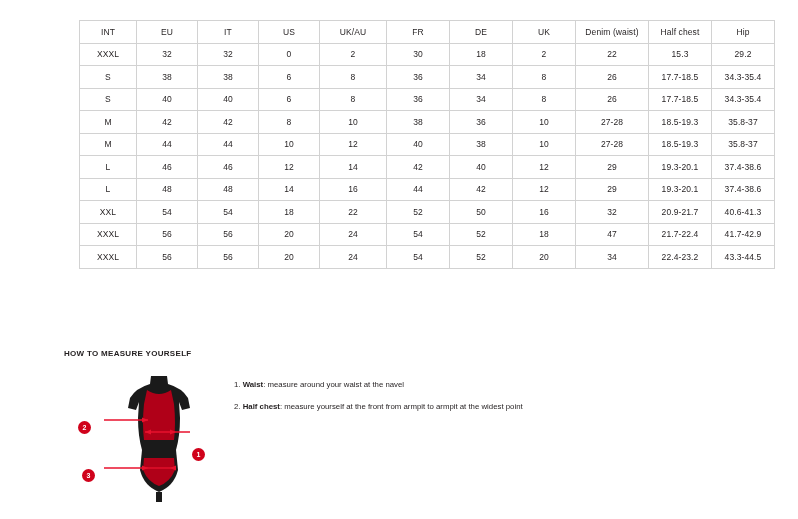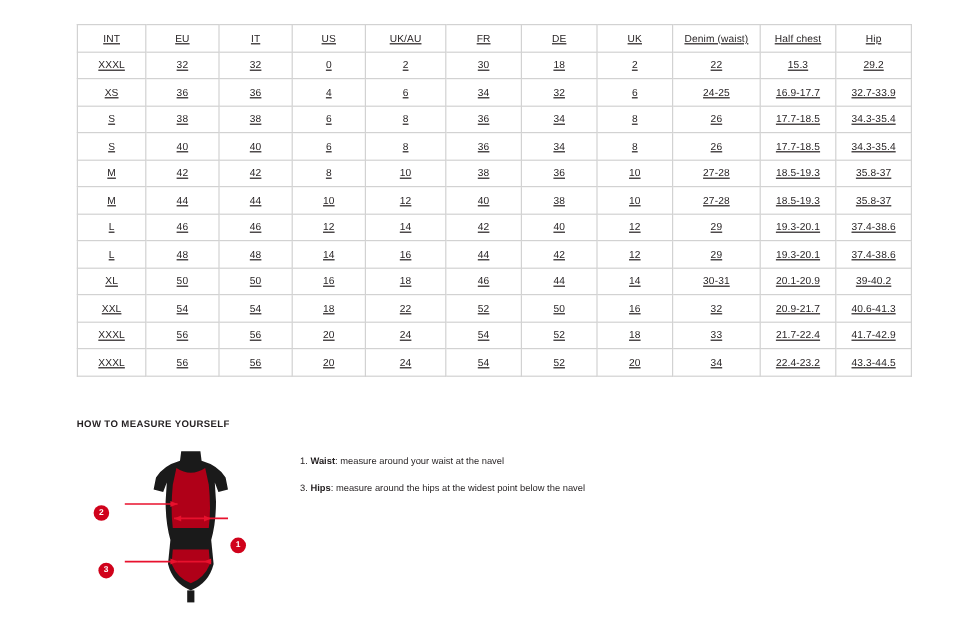--- a/index.html
+++ b/index.html
@@ -10,24 +10,23 @@
   body {
     width: 798px;
     height: 519px;
     font-family: "Liberation Sans", sans-serif;
     color: #231f20;
     position: relative;
     overflow: hidden;
   }
   .size-table-wrap {
     position: absolute;
-    left: 64px;
+    left: 79px;
     top: 20px;
     width: 670px;
-    text-decoration: underline;
   }
   table.size-table {
     border-collapse: collapse;
     width: 670px;
     table-layout: fixed;
   }
   table.size-table th,
   table.size-table td {
     border: 1px solid #d2d2d2;
     height: 21.5px;
@@ -72,21 +71,21 @@
     align-items: flex-start;
   }
   .figure-box {
     width: 110px;
     height: 130px;
     position: relative;
     margin-left: 40px;
     margin-top: 6px;
   }
   .notes {
-    margin-left: 36px;
+    margin-left: 20px;
     margin-top: 12px;
   }
   .note {
     font-size: 7.8px;
     color: #231f20;
     margin-bottom: 13px;
     line-height: 1.2;
   }
   .note b { font-weight: bold; }
   .badge {
@@ -133,33 +132,20 @@
         <td>0</td>
         <td>2</td>
         <td>30</td>
         <td>18</td>
         <td>2</td>
         <td>22</td>
         <td>15.3</td>
         <td>29.2</td>
       </tr>
       <tr>
-        <td>XS</td>
-        <td>36</td>
-        <td>36</td>
-        <td>4</td>
-        <td>6</td>
-        <td>34</td>
-        <td>32</td>
-        <td>6</td>
-        <td>24-25</td>
-        <td>16.9-17.7</td>
-        <td>32.7-33.9</td>
-      </tr>
-      <tr>
         <td>S</td>
         <td>38</td>
         <td>38</td>
         <td>6</td>
         <td>8</td>
         <td>36</td>
         <td>34</td>
         <td>8</td>
         <td>26</td>
         <td>17.7-18.5</td>
@@ -224,33 +210,20 @@
         <td>14</td>
         <td>16</td>
         <td>44</td>
         <td>42</td>
         <td>12</td>
         <td>29</td>
         <td>19.3-20.1</td>
         <td>37.4-38.6</td>
       </tr>
       <tr>
-        <td>XL</td>
-        <td>50</td>
-        <td>50</td>
-        <td>16</td>
-        <td>18</td>
-        <td>46</td>
-        <td>44</td>
-        <td>14</td>
-        <td>30-31</td>
-        <td>20.1-20.9</td>
-        <td>39-40.2</td>
-      </tr>
-      <tr>
         <td>XXL</td>
         <td>54</td>
         <td>54</td>
         <td>18</td>
         <td>22</td>
         <td>52</td>
         <td>50</td>
         <td>16</td>
         <td>32</td>
         <td>20.9-21.7</td>
@@ -258,21 +231,21 @@
       </tr>
       <tr>
         <td>XXXL</td>
         <td>56</td>
         <td>56</td>
         <td>20</td>
         <td>24</td>
         <td>54</td>
         <td>52</td>
         <td>18</td>
-        <td>33</td>
+        <td>47</td>
         <td>21.7-22.4</td>
         <td>41.7-42.9</td>
       </tr>
       <tr>
         <td>XXXL</td>
         <td>56</td>
         <td>56</td>
         <td>20</td>
         <td>24</td>
         <td>54</td>
@@ -319,19 +292,19 @@
       <div class="badge badge-2">2</div>
       <div class="badge badge-3">3</div>
     </div>
 
     <div class="notes">
       <div class="note">
         <span>1.</span>
         <b>Waist</b><span>: measure around your waist at the navel</span>
       </div>
       <div class="note">
-        <span>3.</span>
-        <b>Hips</b><span>: measure around the hips at the widest point below the navel</span>
+        <span>2.</span>
+        <b>Half chest</b><span>: measure yourself at the front from armpit to armpit at the widest point</span>
       </div>
     </div>
 
   </div>
 </div>
 
 </body></html>

